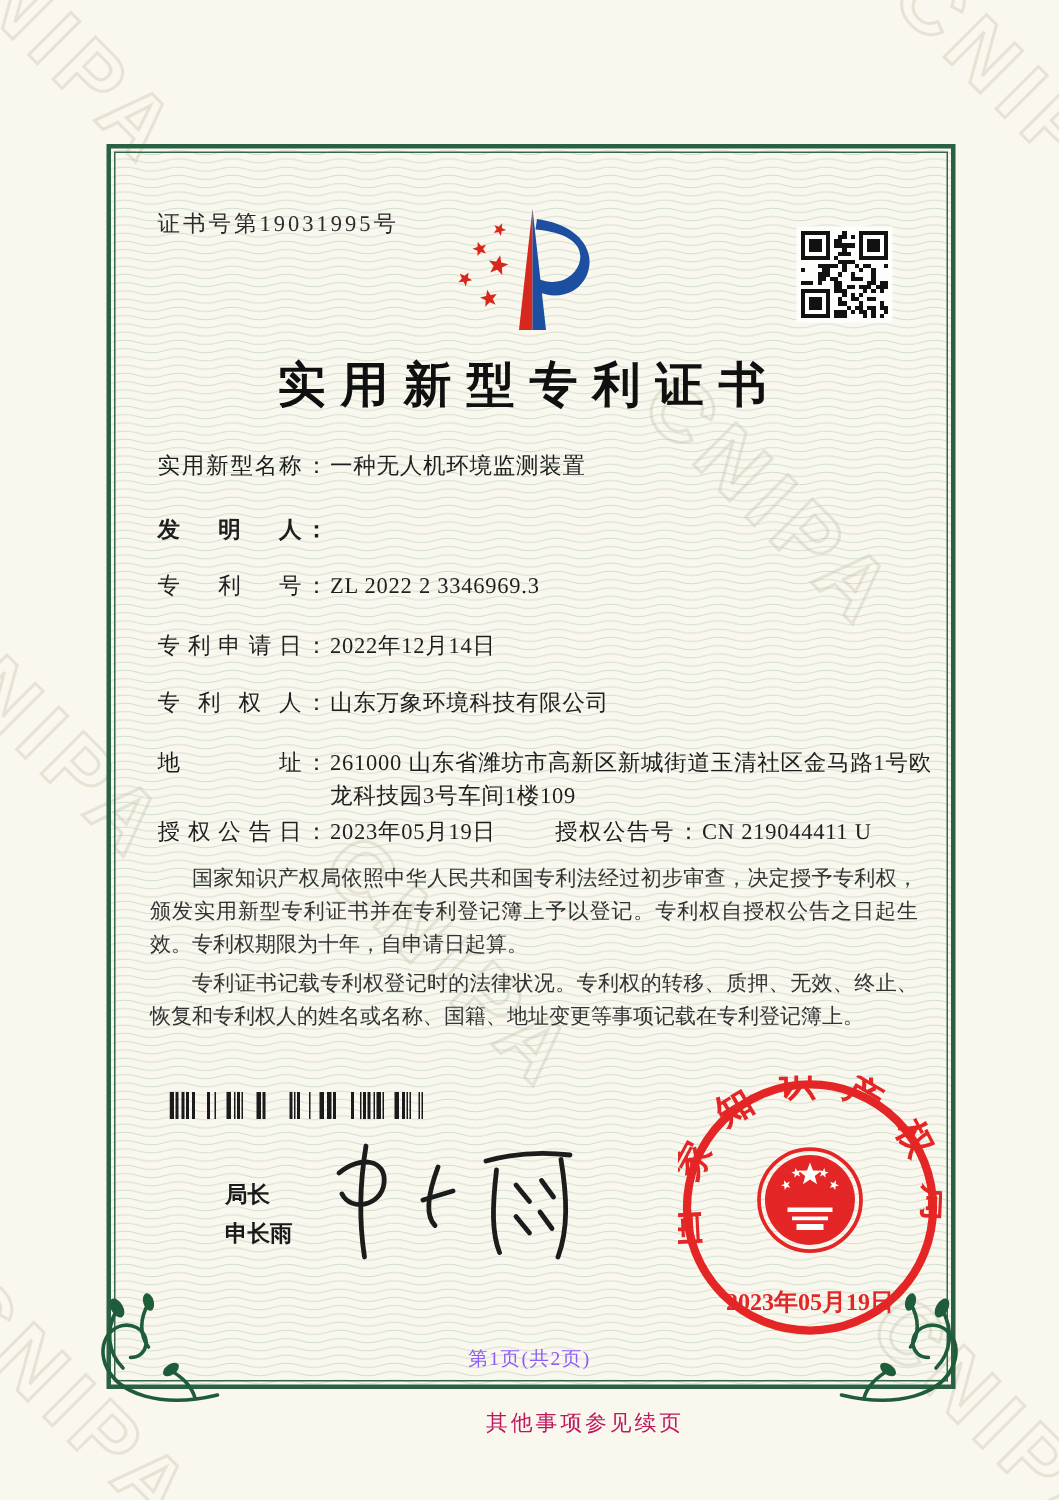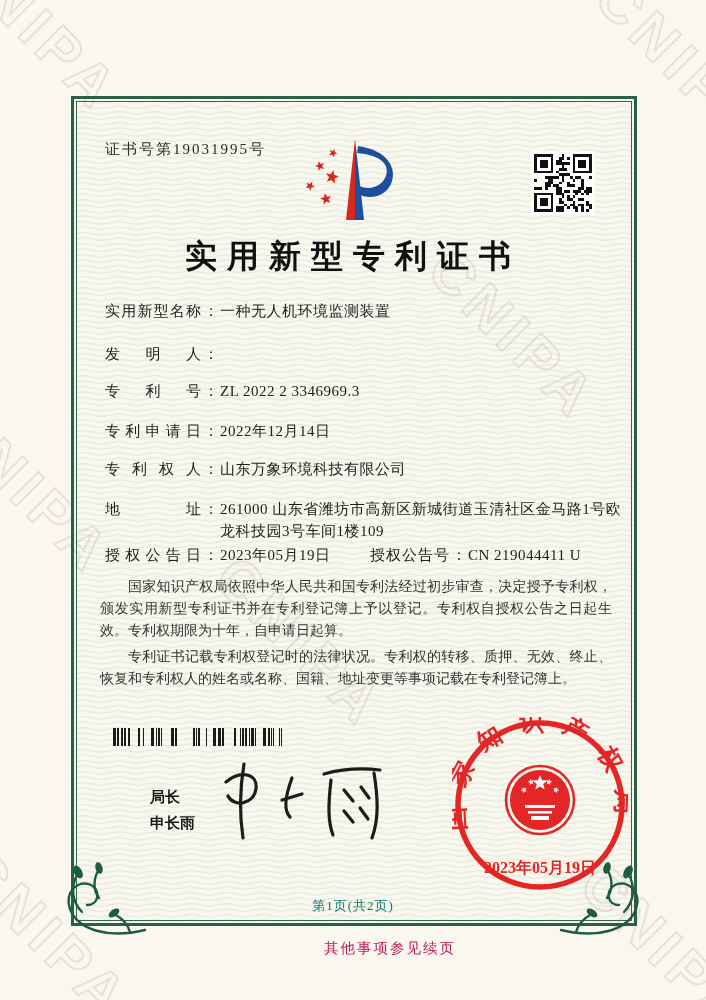--- a/index.html
+++ b/index.html
@@ -40,38 +40,38 @@
   .logo{position:absolute; left:295px; top:134px;}
   .qr{position:absolute; left:531px; top:151px; width:58px; height:58px; background:#fdfdfb; padding:3px;}
   .title{
     position:absolute; left:0; top:235px; width:706px; text-align:center;
     font-size:32px; font-weight:bold; letter-spacing:10px; color:#101010;
   }
   .frow{position:absolute; left:105px; width:525px; display:flex; font-size:15px; color:#1e1e1e; line-height:1.45;}
   .flabel{flex:0 0 97px; text-align:justify; text-align-last:justify; letter-spacing:1px;}
   .fcolon{flex:0 0 18px; text-align:center;}
   .fvalue{flex:1 1 auto; letter-spacing:0.5px;}
-  .r1{top:301px;} .r2{top:344px;} .r3{top:381px;} .r4{top:421px;}
+  .r1{top:301px;} .r2{top:344px;font-weight:bold;} .r3{top:381px;} .r4{top:421px;}
   .r5{top:459px;} .r6{top:499px;} .r7{top:545px;}
   .pair2{position:absolute; left:265px; top:0; display:flex; width:260px;align-items:flex-end;}
   .pair2 .flabel2{letter-spacing:1px;}
   .paras{
     position:absolute; left:100px; top:576px; width:512px;
     font-size:14px; line-height:22px; text-align:justify; color:#333;
   }
   .paras p{margin:0 0 4px 0; text-indent:2em;}
   .barcode{position:absolute; left:113px; top:728px; width:172px; height:18px;}
   .officer{
     position:absolute; left:110px; top:784px;
     font-family:"Liberation Sans","DejaVu Sans",sans-serif;
     font-weight:bold; font-size:15px; line-height:26px; color:#1a1a1a;margin-left:40px;
   }
   .signature{position:absolute; left:212px; top:756px;}
   .seal{position:absolute; left:452px; top:717px; width:176px; height:176px; z-index:5; opacity:.93;}
-  .page-no{position:absolute; left:0; top:897px; width:706px; text-align:center; font-size:13px; color:#0f766e; letter-spacing:1px;}
+  .page-no{position:absolute; left:0; top:897px; width:706px; text-align:center; font-size:13px; color:#8b5cf6; letter-spacing:1px;}
   .continuation{position:absolute; left:0; top:939px; width:706px; text-align:center; font-size:14.5px; color:#be185d; letter-spacing:2px;margin-left:37px;}
 </style>
 </head>
 <body>
 
 <div class="page">
 
   <div class="wm wm1">CNIPA</div>
   <div class="wm wm2">CNIPA</div>
   <div class="wm wm3">CNIPA</div>

